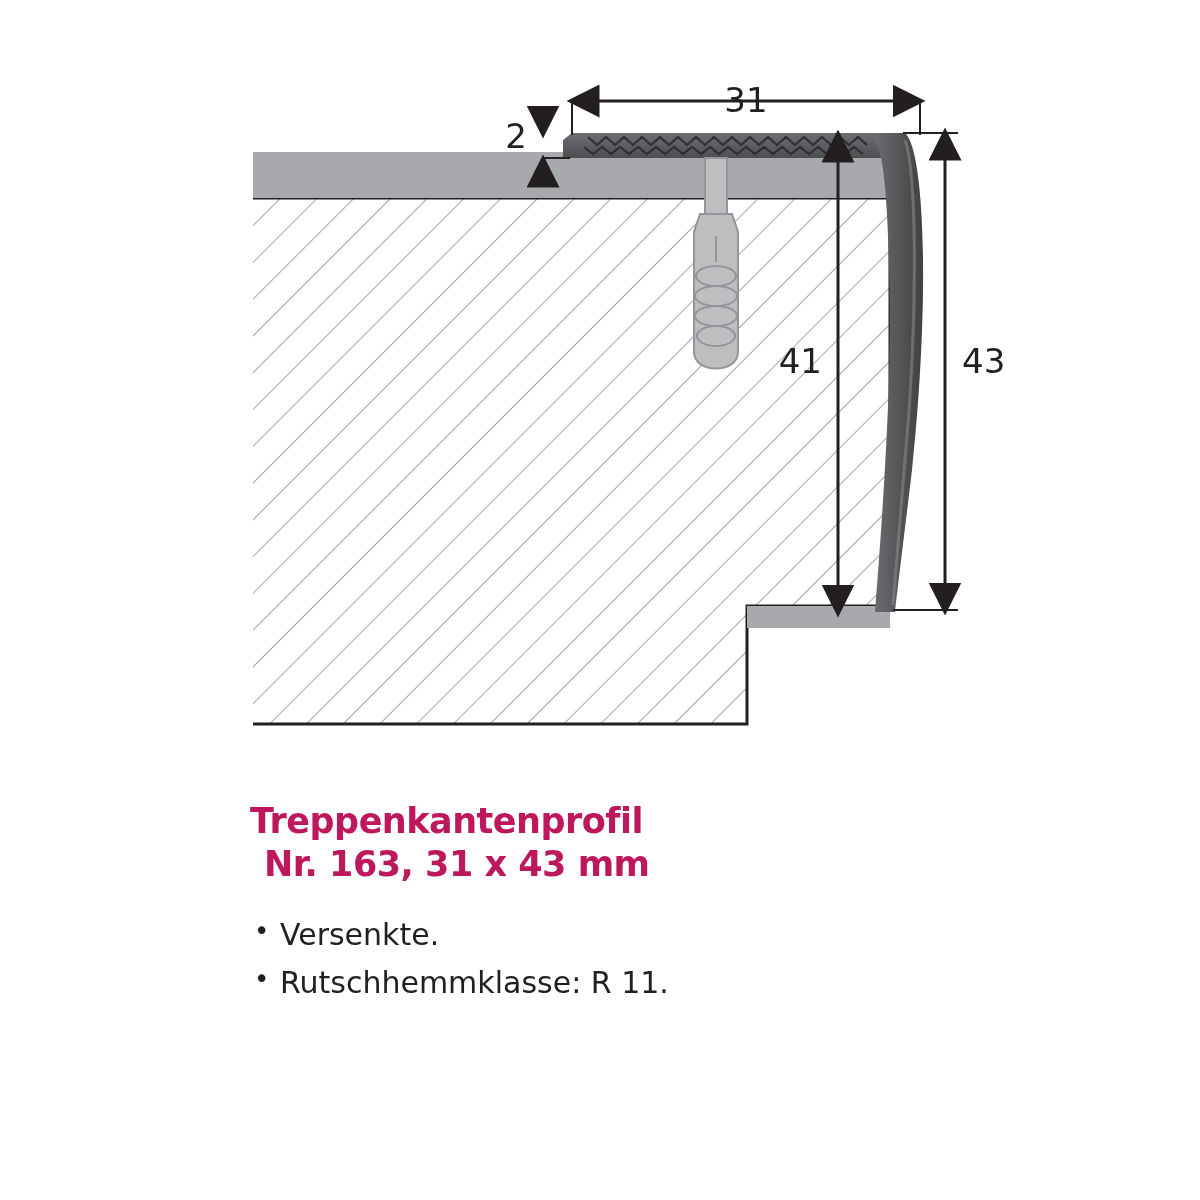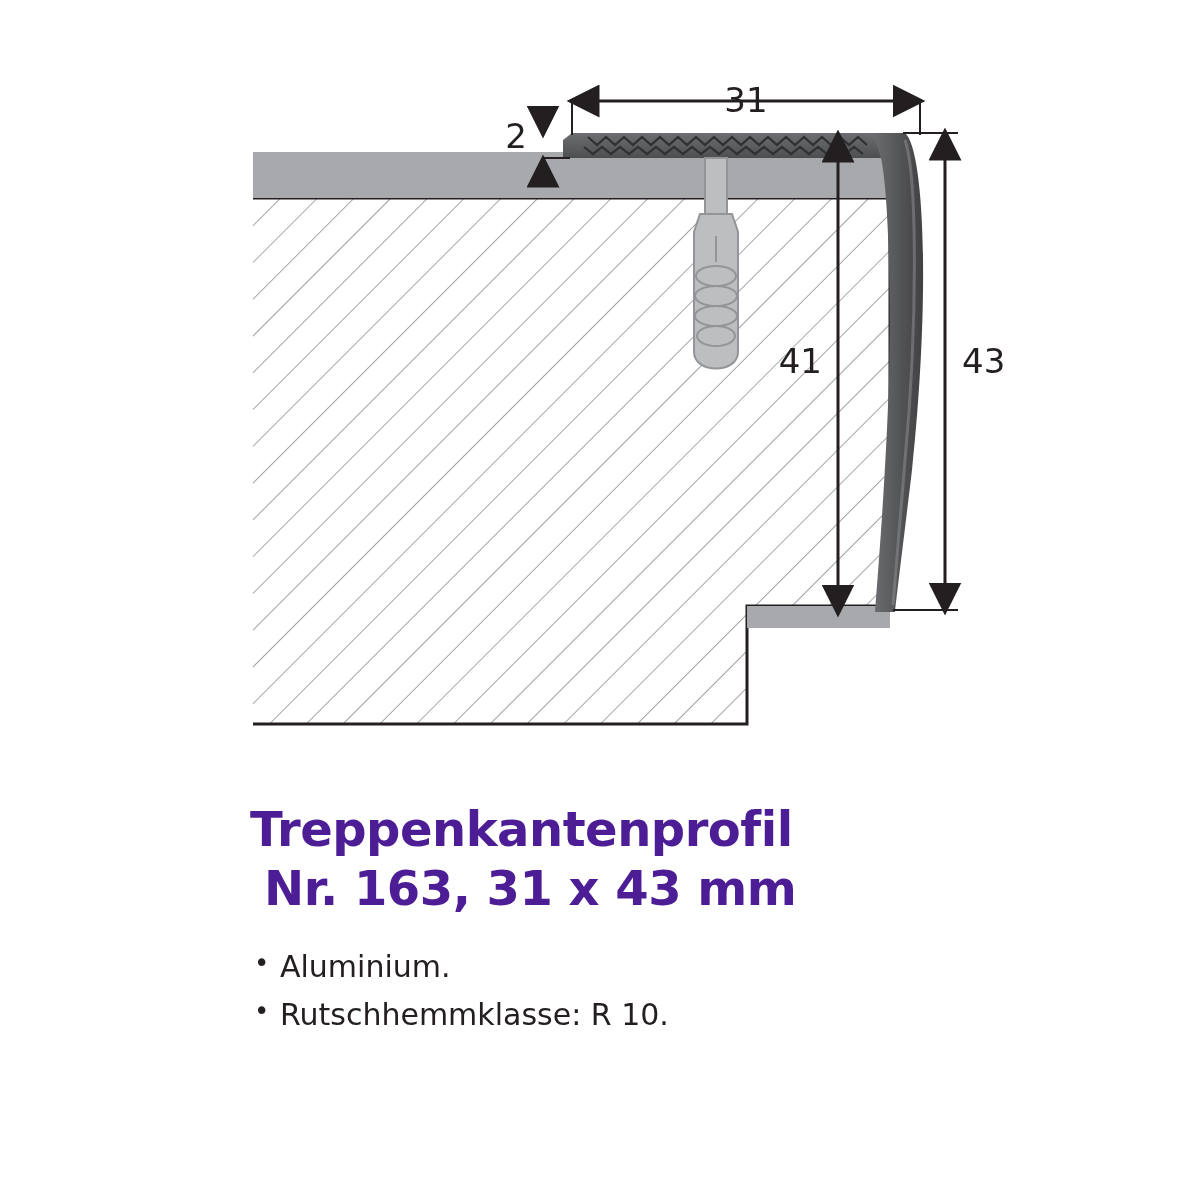--- a/index.html
+++ b/index.html
@@ -30,24 +30,24 @@
   .caption {
     position: absolute;
     left: 250px;
     top: 800px;
     width: 900px;
   }
   .caption h1 {
     margin: 0;
     font-family: "DejaVu Sans", sans-serif;
     font-weight: bold;
-    font-size: 48px;
+    font-size: 35px;
     line-height: 1.22;
     letter-spacing: -0.5px;
-    color: #4c1d95;
+    color: #be185d;
   }
   .caption h1 .line2 {
     display: block;
     margin-left: 14px;
   }
   ul.features {
     list-style: none;
     margin: 26px 0 0 0;
     padding: 0;
   }
@@ -169,18 +169,18 @@
       <text class="dim" x="962" y="373" text-anchor="start">43</text>
     </g>
   </svg>
 
   <div class="caption">
     <h1>
       <span>Treppenkantenprofil</span>
       <span class="line2">Nr. 163, 31 x 43 mm</span>
     </h1>
     <ul class="features">
-      <li>Aluminium.</li>
-      <li>Rutschhemmklasse: R 10.</li>
+      <li>Versenkte.</li>
+      <li>Rutschhemmklasse: R 11.</li>
     </ul>
   </div>
 
 </div>
 
 </body></html>

